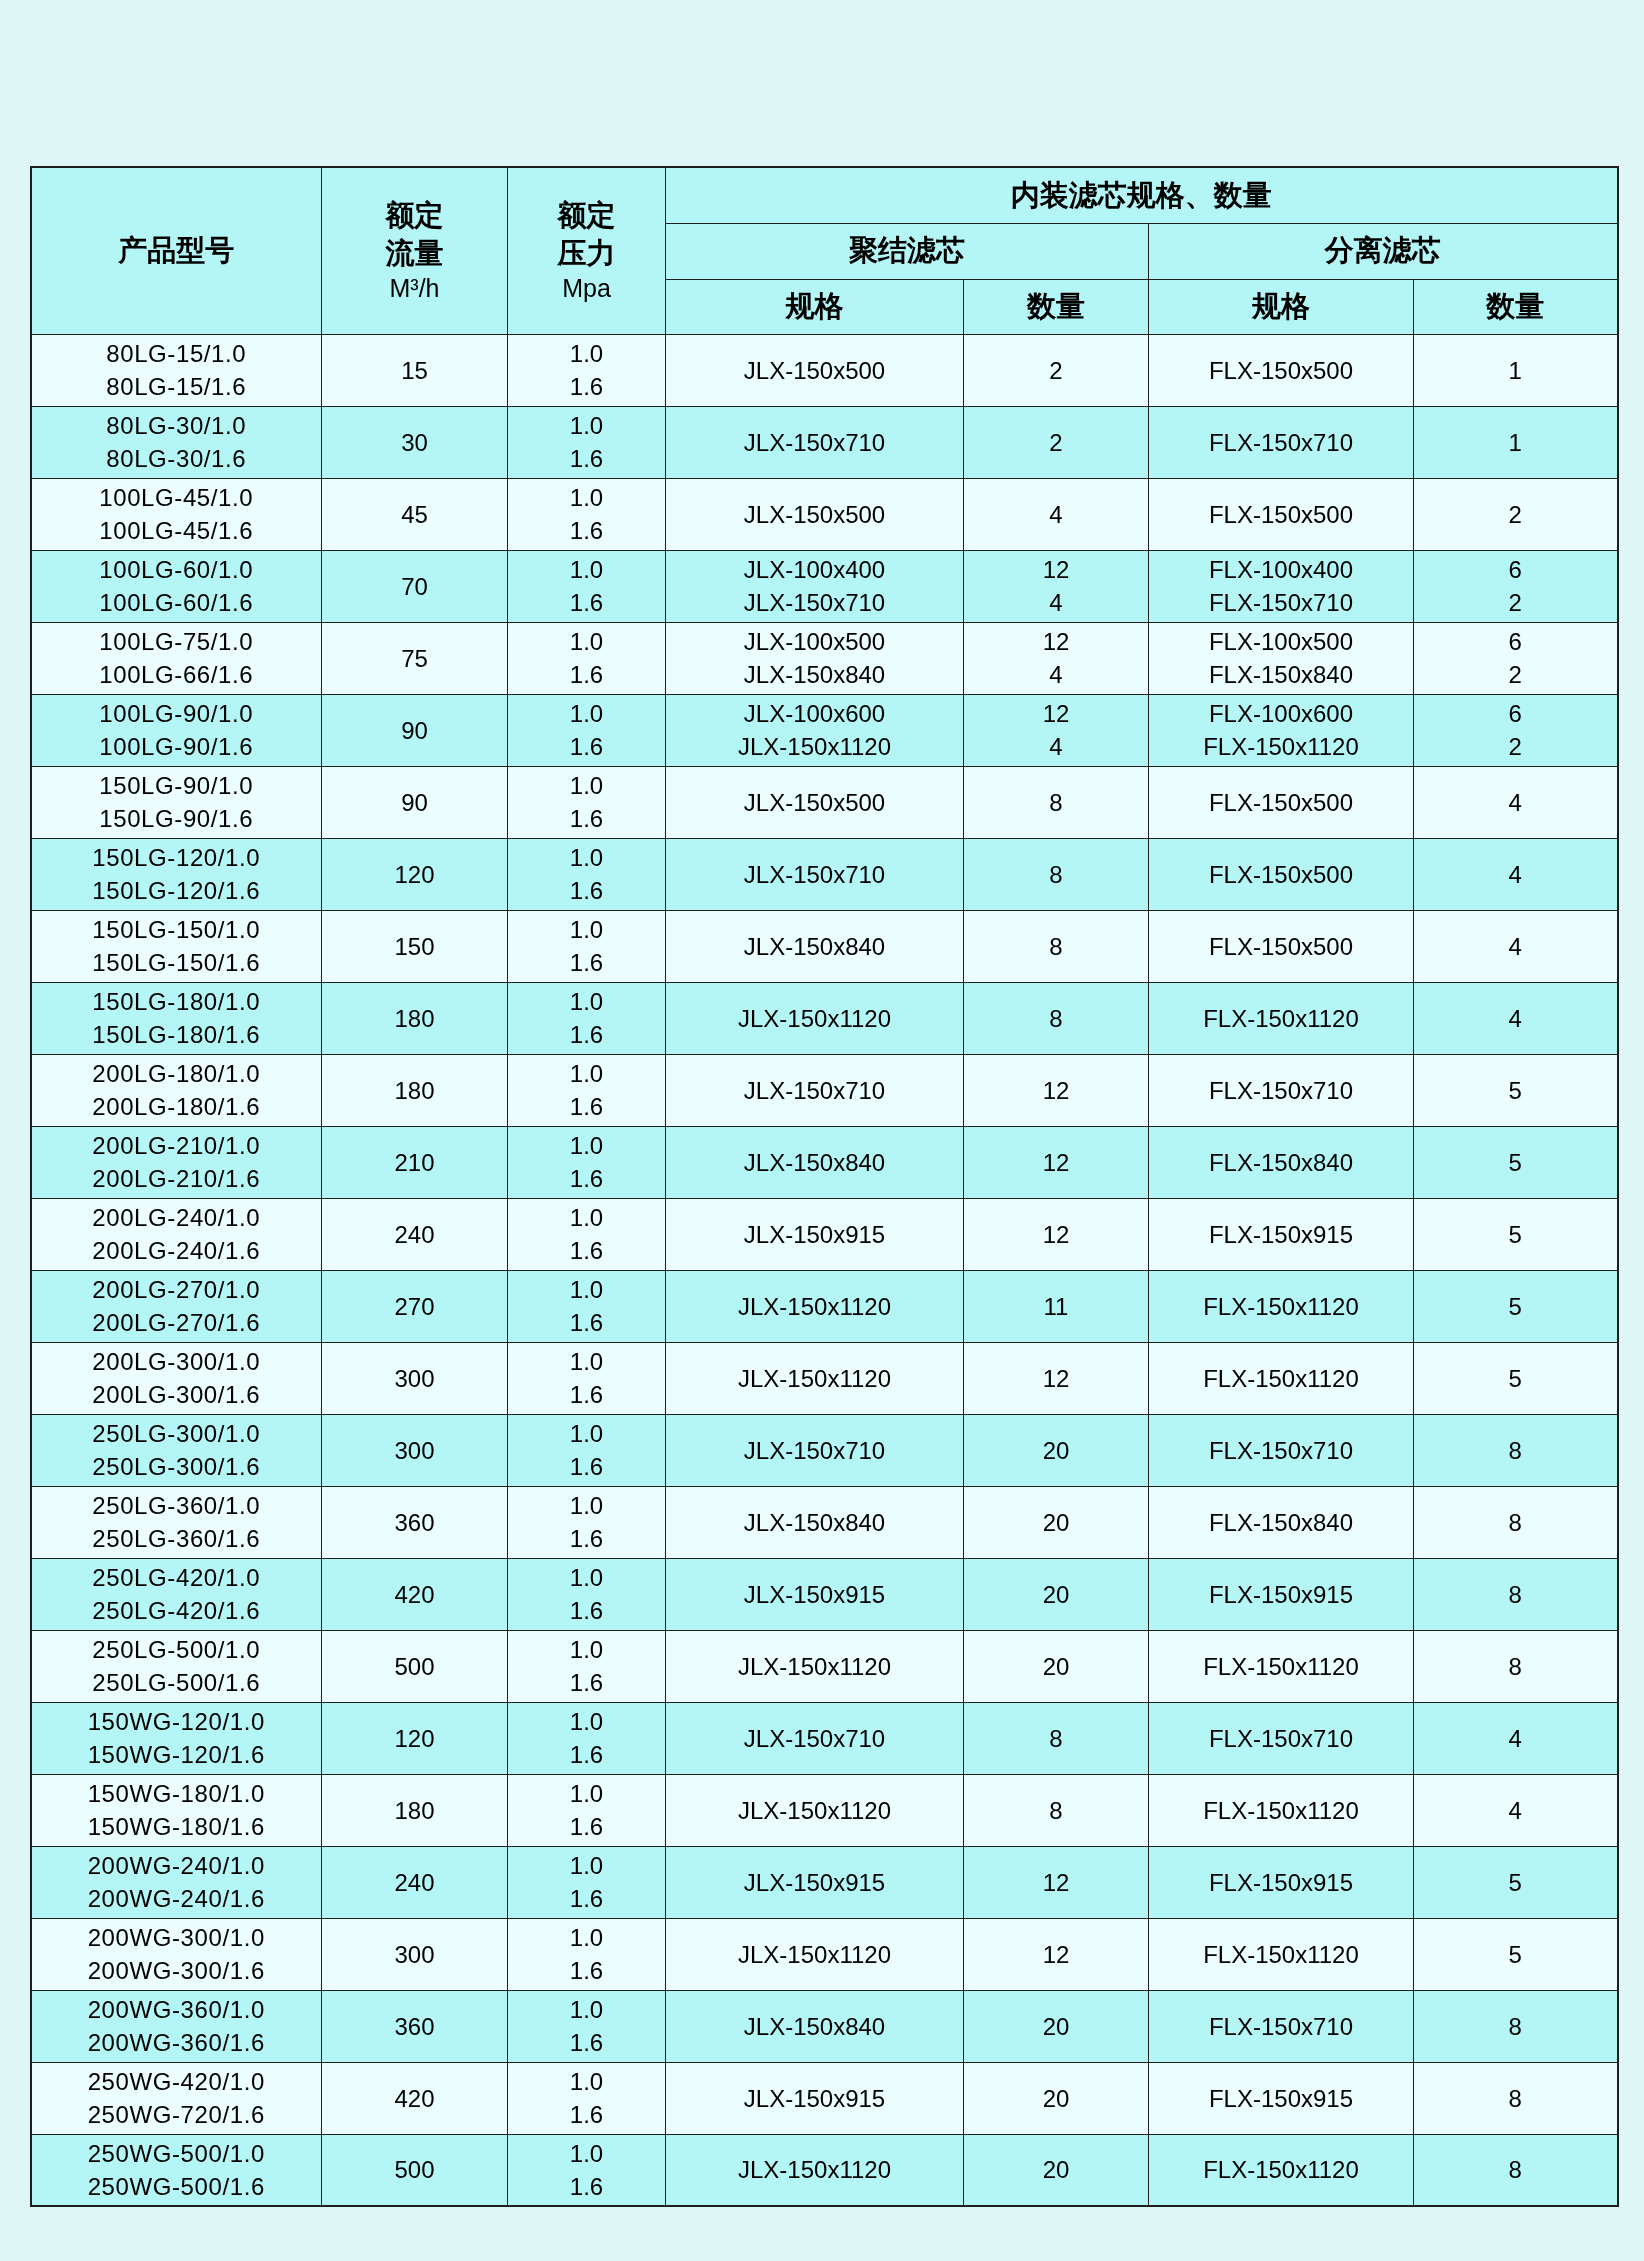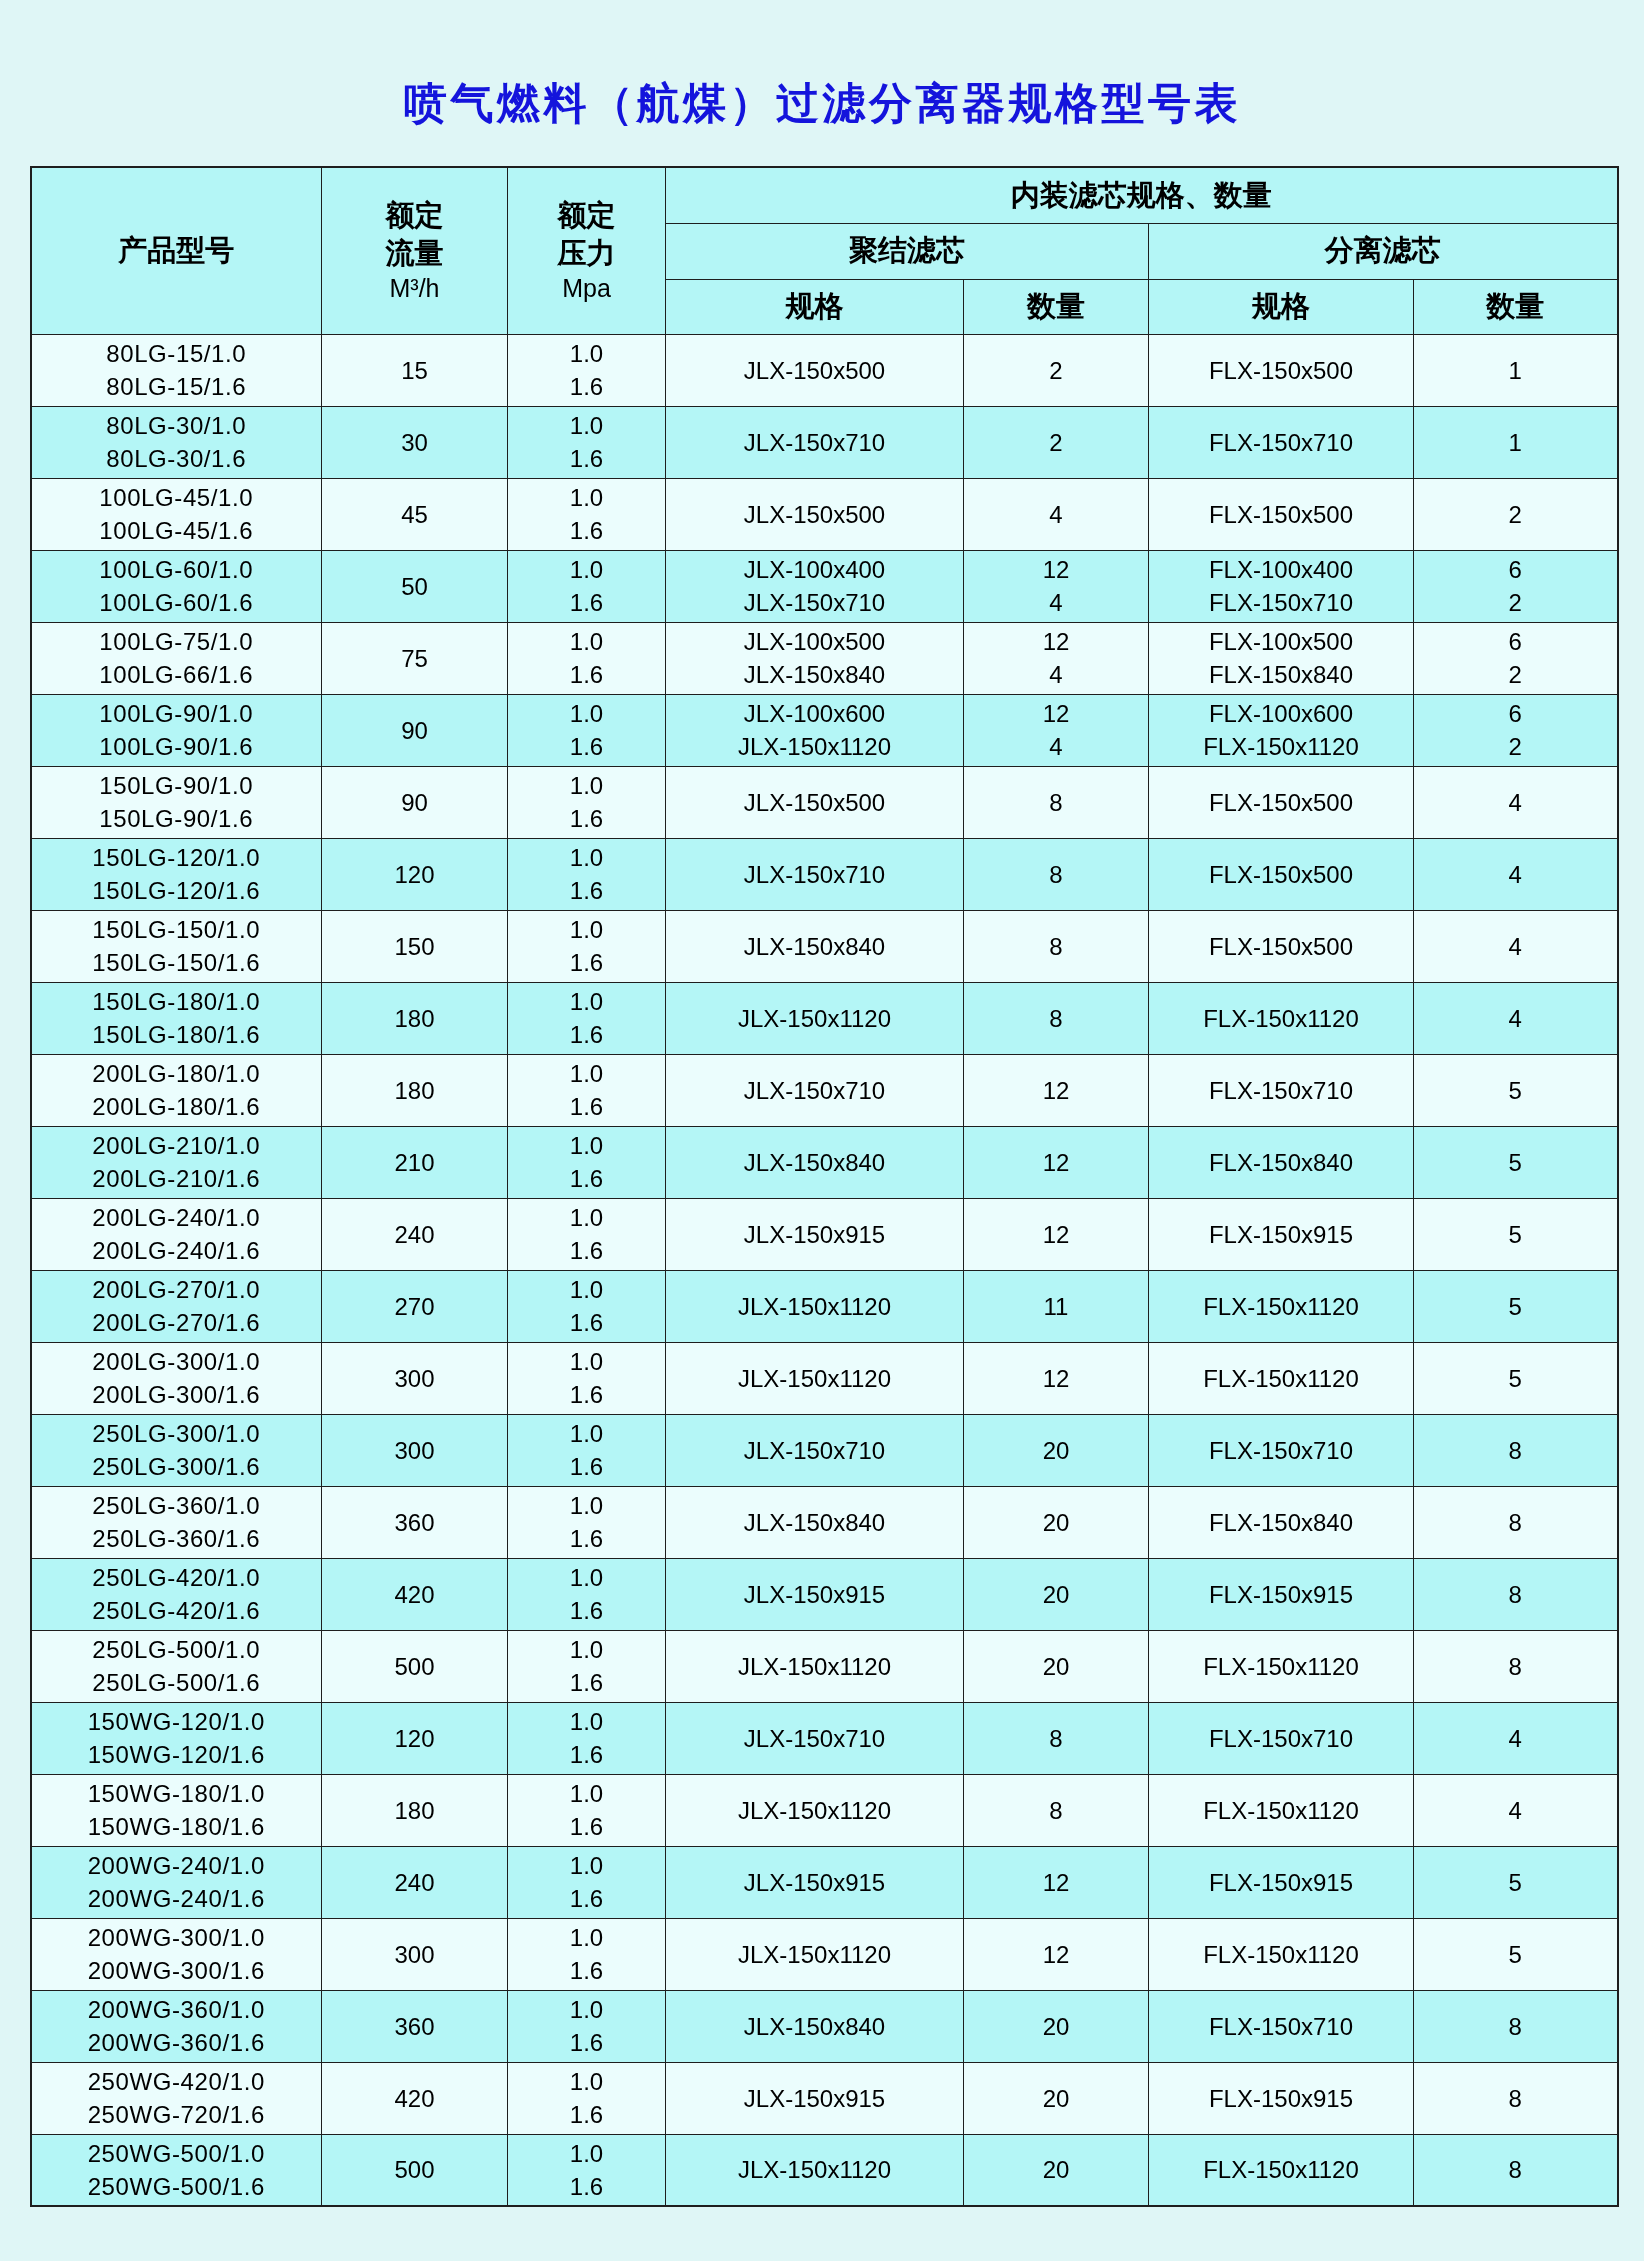--- a/index.html
+++ b/index.html
@@ -53,21 +53,20 @@
   }
   tbody tr.alt td{background:#B4F6F6;}
   tbody .line{line-height:33px;}
   td.c-model .line{letter-spacing:0.6px;}
 </style>
 </head>
 <body>
 
 <div class="page">
 
-  <h1 class="title">喷气燃料（航煤）过滤分离器规格型号表</h1>
 
   <table class="spec-table">
     <colgroup>
       <col style="width:291px">
       <col style="width:186px">
       <col style="width:158px">
       <col style="width:298px">
       <col style="width:185px">
       <col style="width:265px">
       <col style="width:204px">
@@ -175,21 +174,21 @@
     <td class="c-qty">
             <div class="line">2</div>
           </td>
   </tr>
         <tr class="alt">
     <td class="c-model">
             <div class="line">100LG-60/1.0</div>
             <div class="line">100LG-60/1.6</div>
           </td>
     <td class="c-flow">
-            <div class="line">50</div>
+            <div class="line">70</div>
           </td>
     <td class="c-press">
             <div class="line">1.0</div>
             <div class="line">1.6</div>
           </td>
     <td class="c-spec">
             <div class="line">JLX-100x400</div>
             <div class="line">JLX-150x710</div>
           </td>
     <td class="c-qty">

